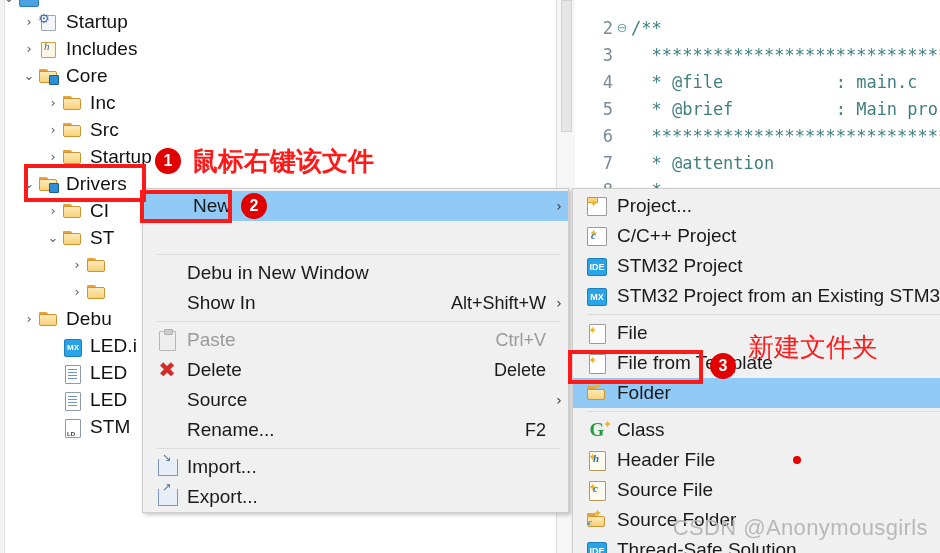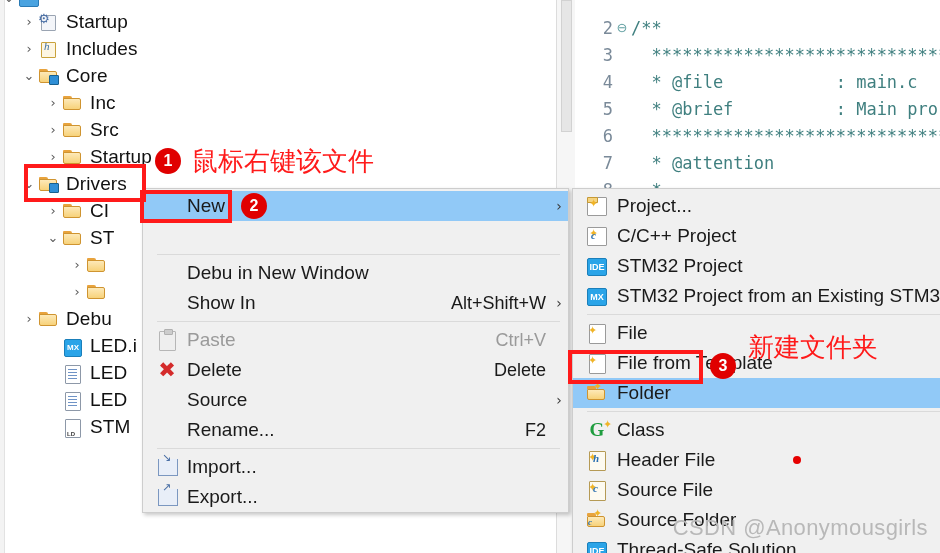--- a/index.html
+++ b/index.html
@@ -195,21 +195,21 @@
   }
   .mi {
     position: relative;
     height: 30px;
     display: flex;
     align-items: center;
     font-size: 19px;
     color: #1a1a1a;
     font-family: "Liberation Sans", sans-serif;
   }
-  .mi.hl { background: #91c9f7; }
+  .mi.hl { background: #91c9f7; gap: 6px; }
   .mi.disabled { color: #9a9a9a; }
   .mi .mico {
     flex: 0 0 44px;
     width: 44px; height: 26px;
     position: relative;
   }
   .mi .mlabel { flex: 1 1 auto; white-space: nowrap; }
   .mi .maccel {
     color: #1a1a1a;
     font-size: 18px;
@@ -803,21 +803,21 @@
       <span class="sico">
           <span class="nw-ide">IDE</span>
         </span>
       <span class="slabel">Thread-Safe Solution</span>
     </div>
 
   </div>
 
   <div class="ann-box" style="left:24px;top:164px;width:122px;height:38px;"></div>
   <div class="ann-badge" style="left:155px;top:148px;">1</div>
-  <div class="ann-text" style="left:192px;top:144px;">鼠标右键该文件</div>
+  <div class="ann-text" style="left:192px;top:144px;font-weight:bold;">鼠标右键该文件</div>
 
   <div class="ann-box" style="left:140px;top:190px;width:92px;height:33px;"></div>
   <div class="ann-badge" style="left:241px;top:193px;">2</div>
 
   <div class="ann-box" style="left:568px;top:350px;width:135px;height:34px;"></div>
   <div class="ann-badge" style="left:710px;top:353px;">3</div>
   <div class="ann-text" style="left:748px;top:330px;">新建文件夹</div>
 
   <div id="watermark">CSDN @Anonymousgirls</div>
 

